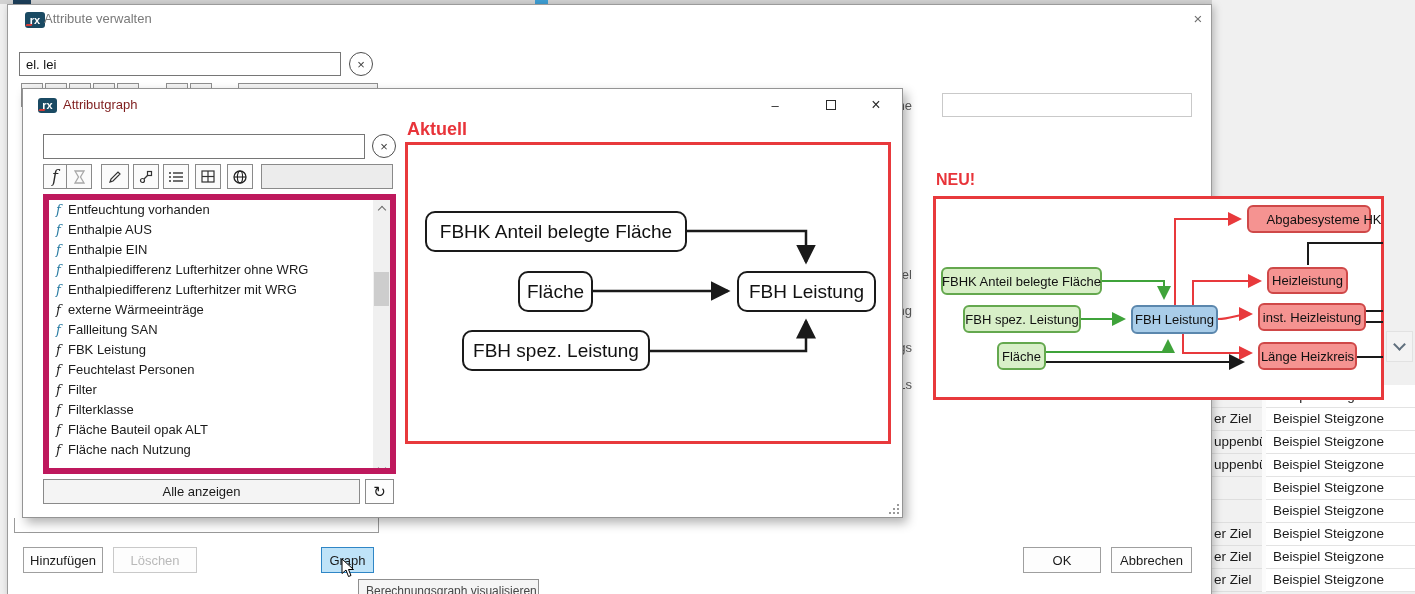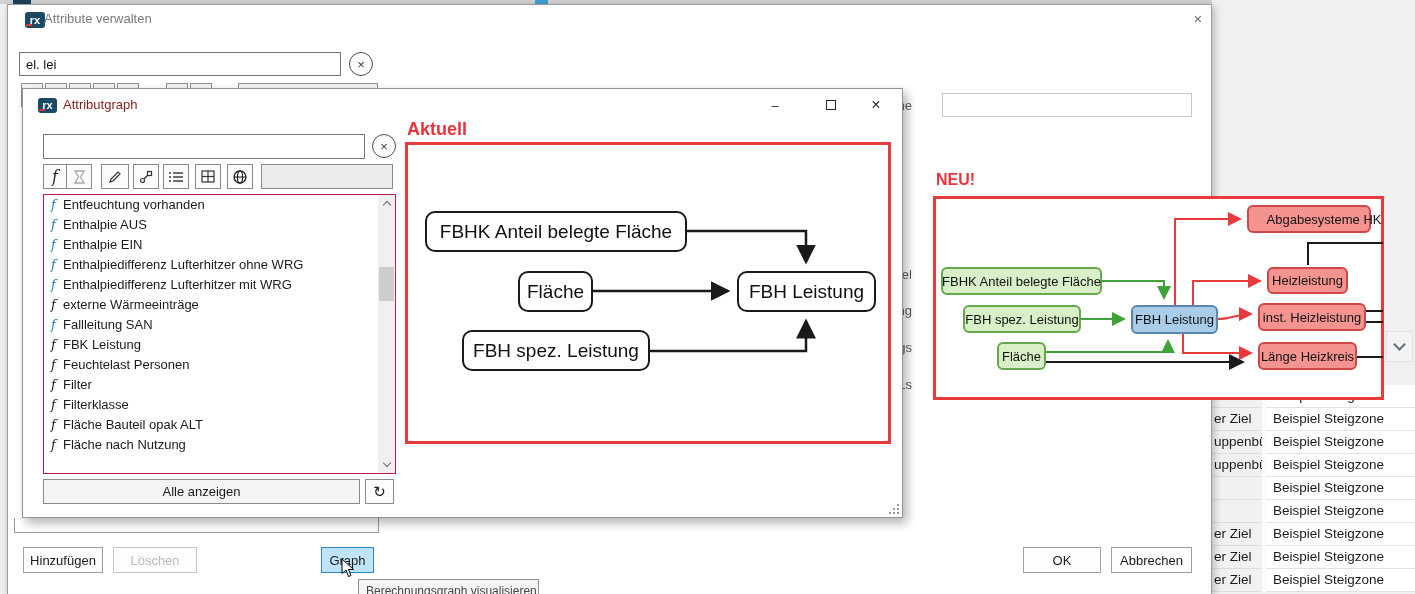--- a/index.html
+++ b/index.html
@@ -48,21 +48,21 @@
   .btn.hover-blue { background:#bfe3f8; border:1px solid #2f86c6; }
 
   
   #graph-dlg { left:22px; top:88px; width:881px; height:430px; background:#ffffff;
     border:1px solid #949494; box-shadow:4px 5px 10px rgba(0,0,0,.3); z-index:10; }
   .dlg-title { font-size:13px; color:#7f1d1d; }
   .ctl { position:absolute; top:7px; width:24px; height:18px; display:flex; align-items:center;
     justify-content:center; color:#2a2a2a; font-size:13px; }
   .toolbtn { position:absolute; top:75px; height:25px; background:#fbfbfb; border:1px solid #8a8a8a;
     display:flex; align-items:center; justify-content:center; color:#2a2a2a; }
-  .list { position:absolute; left:20px; top:105px; width:353px; height:280px; border:1px solid #be185d;
+  .list { position:absolute; left:20px; top:105px; width:353px; height:280px; border:6px solid #be185d;
     background:#fff; overflow:hidden; }
   .li { position:relative; height:20px; line-height:20px; font-size:13px; color:#1a1a1a;
     padding-left:7px; white-space:nowrap; width:336px; }
   .li .fpre { font-family:"DejaVu Serif", serif; font-style:italic; color:#1f1f1f;
     display:inline-block; width:12px; }
   .li .fpre.blue { color:#2b7da3; }
   .li.sel { background:#cce8ff; outline:1px dashed #5598d6; outline-offset:-1px; }
   .sb { position:absolute; right:0; top:0; width:17px; height:278px; background:#f0f0f0; }
   .sb .arrow { position:absolute; left:0; width:17px; height:17px; display:flex; align-items:center; justify-content:center; }
   .sb .chev-s { width:6px; height:6px; border-right:1.5px solid #6a6a6a; border-bottom:1.5px solid #6a6a6a; }

